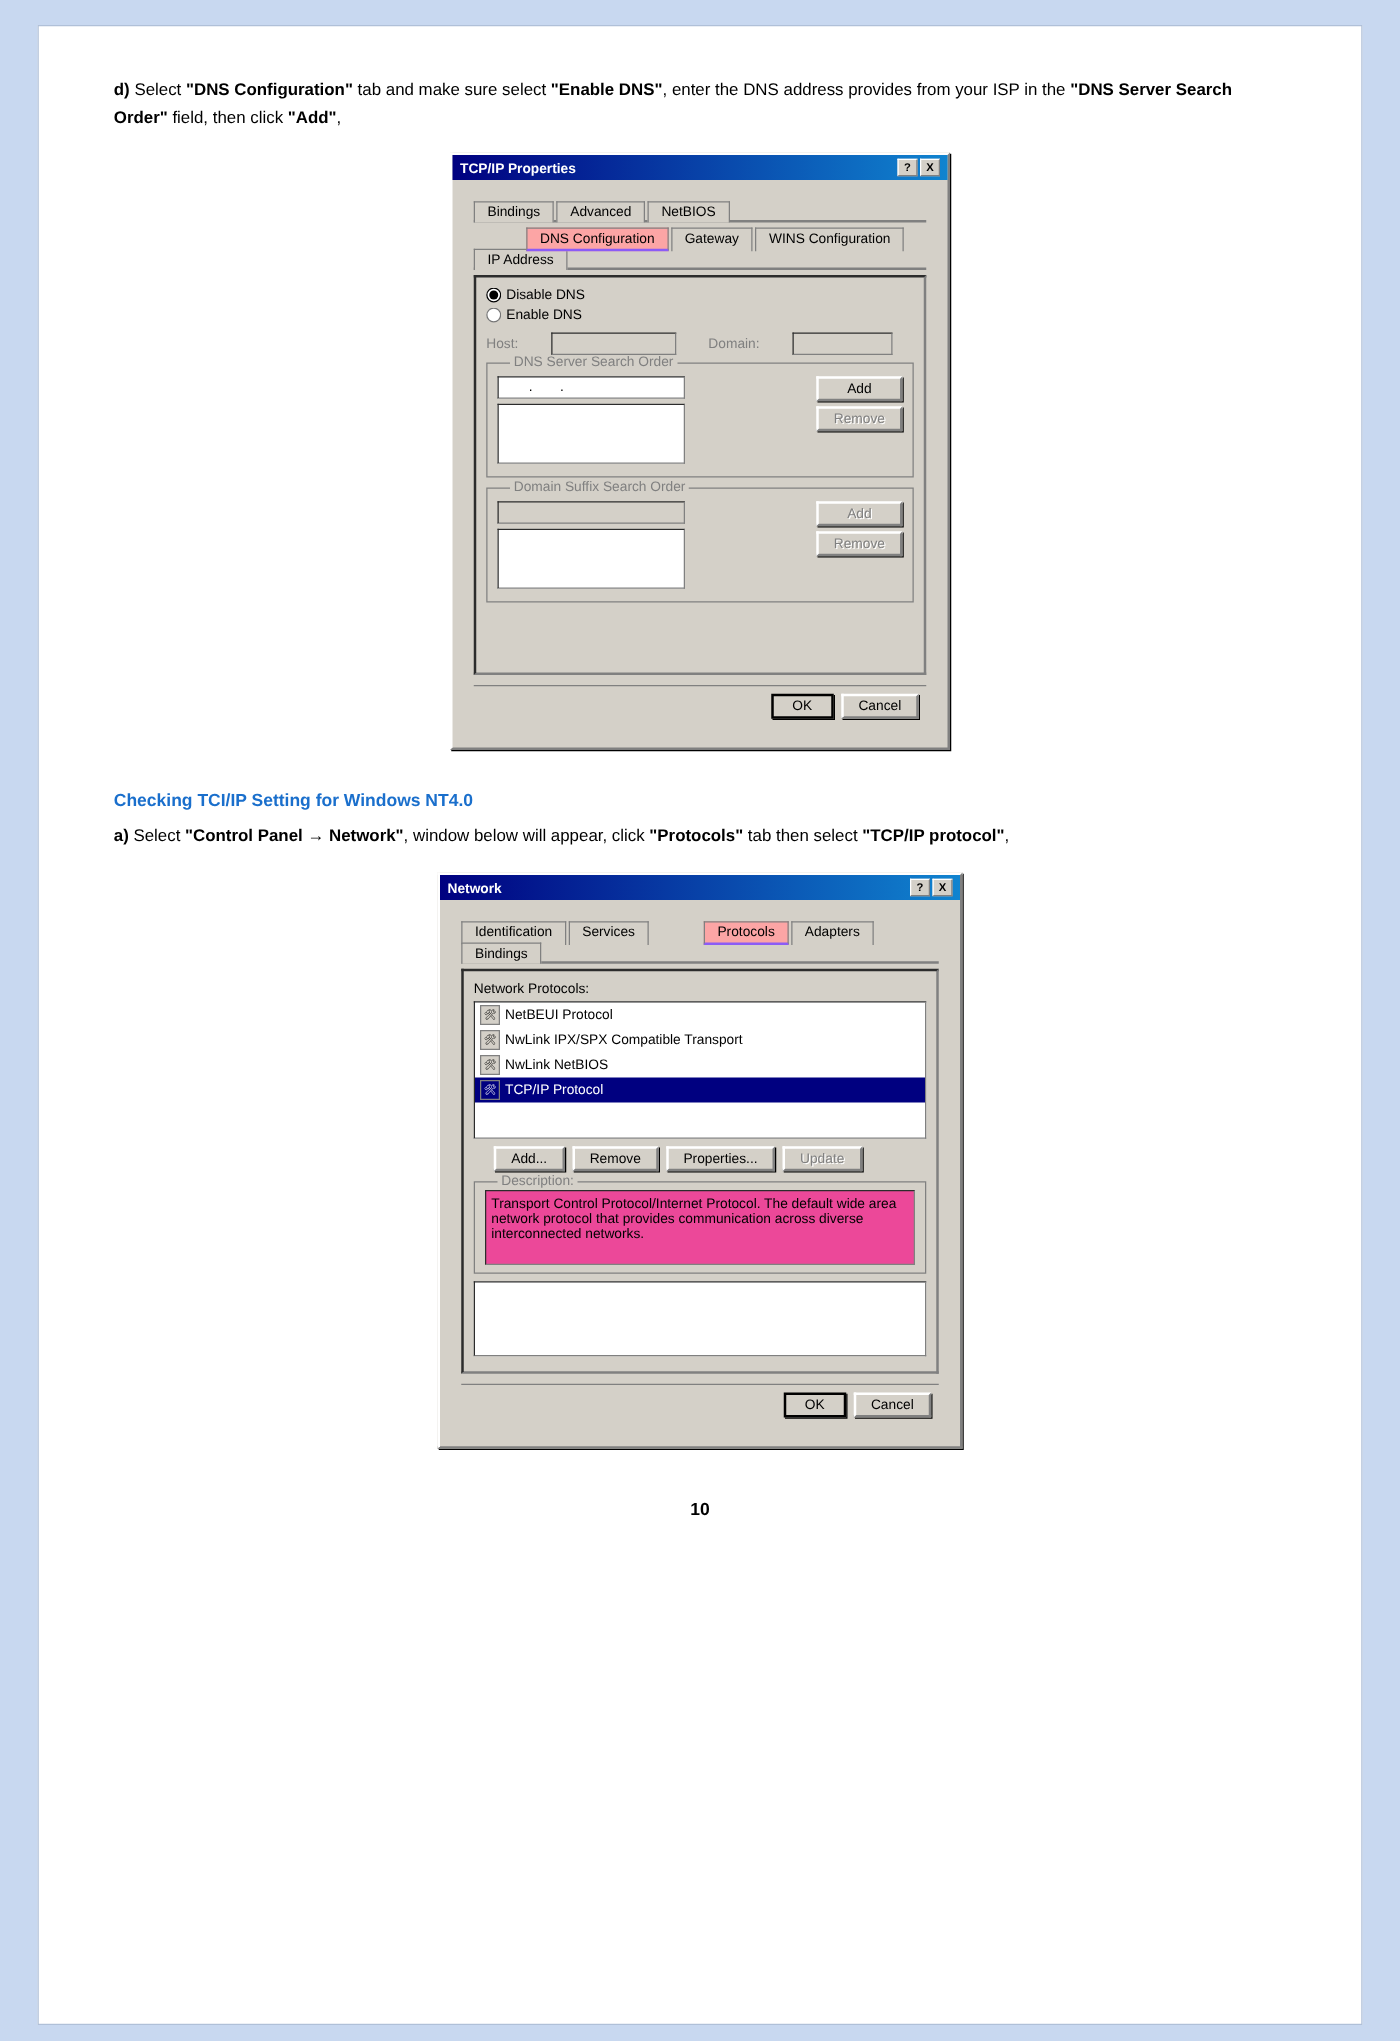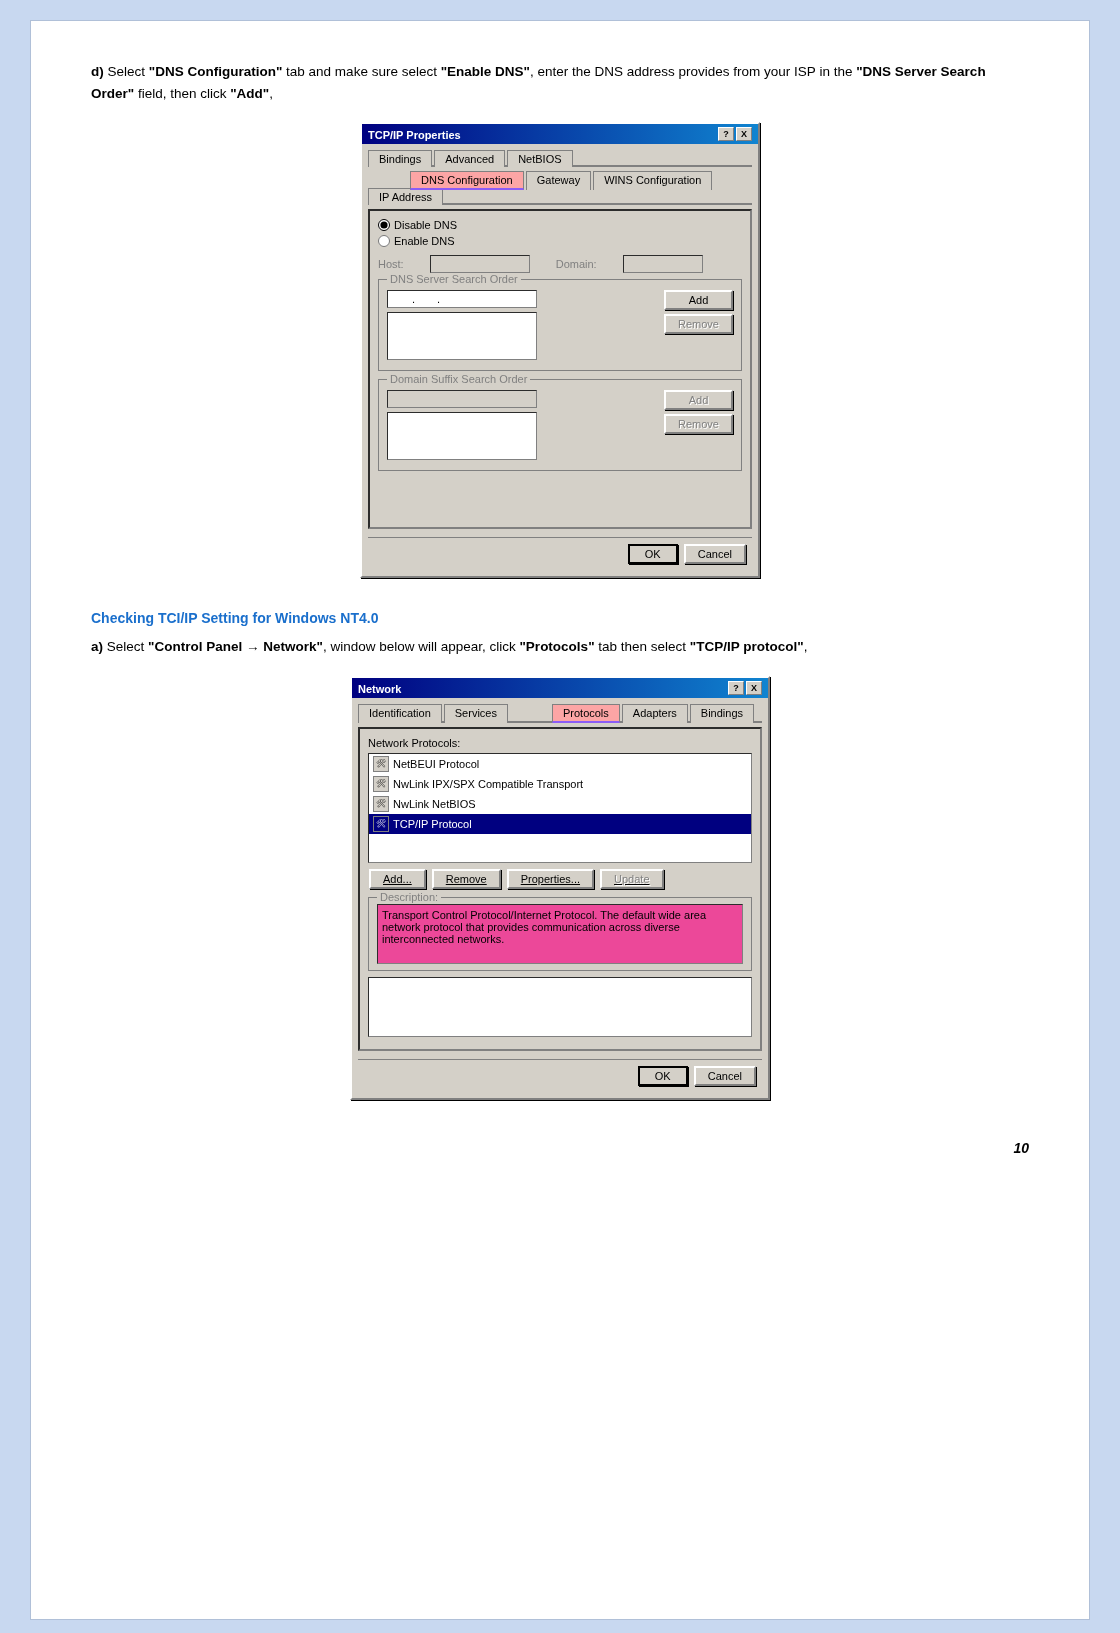--- a/index.html
+++ b/index.html
@@ -73,21 +73,21 @@
       height: 14px;
       font-size: 9px;
       display: flex;
       align-items: center;
       justify-content: center;
       cursor: pointer;
       color: #000;
       font-weight: bold;
     }
     .win-body {
-      padding: 6px;
+      padding: 17px;
     }
     
     .win-tabs {
       display: flex;
       flex-wrap: wrap;
       border-bottom: 2px solid #808080;
       margin-bottom: 4px;
     }
     .win-tab {
       background: #d4d0c8;
@@ -132,21 +132,21 @@
     
     .group-box {
       border: 1px solid #808080;
       padding: 6px 8px 6px 8px;
       margin-bottom: 8px;
       position: relative;
     }
     .group-box-label {
       position: absolute;
       top: -7px;
-      left: 8px;
+      left: 18px;
       background: #d4d0c8;
       padding: 0 3px;
       font-size: 11px;
       color: #808080;
     }
     .group-box-content { margin-top: 4px; }
     
     .win-listbox {
       background: #fff;
       border: 1px inset #808080;
@@ -212,24 +212,23 @@
     
     .description-box {
       border: 1px inset #808080;
       background: #ec4899;
       min-height: 60px;
       font-size: 11px;
       padding: 4px;
       color: #000;
     }
     .page-number {
-      text-align: right;
+      text-align: center;
       font-size: 14px;
       font-weight: bold;
-      font-style: italic;
       margin-top: 40px;
     }
     .ip-input-group {
       display: flex;
       align-items: center;
       border: 1px inset #808080;
       background: #fff;
       height: 18px;
       padding: 0 2px;
     }
@@ -391,21 +390,21 @@
             <div class="network-list-item">
               <div class="protocol-icon">🛠</div>
               <span>NwLink NetBIOS</span>
             </div>
             <div class="network-list-item selected">
               <div class="protocol-icon" style="background:#000080; color:#fff;">🛠</div>
               <span>TCP/IP Protocol</span>
             </div>
           </div>
 
-          <div style="display:flex; gap:6px; margin: 6px 0 8px 1px; text-decoration: underline;">
+          <div style="display:flex; gap:6px; margin: 6px 0 8px 16px;">
             <button class="win-btn">Add...</button>
             <button class="win-btn">Remove</button>
             <button class="win-btn">Properties...</button>
             <button class="win-btn disabled">Update</button>
           </div>
 
           <div class="group-box" style="margin-bottom:6px;">
             <span class="group-box-label">Description:</span>
             <div class="description-box">
               <span>Transport Control Protocol/Internet Protocol. The default wide area network protocol that provides communication across diverse interconnected networks.</span>

